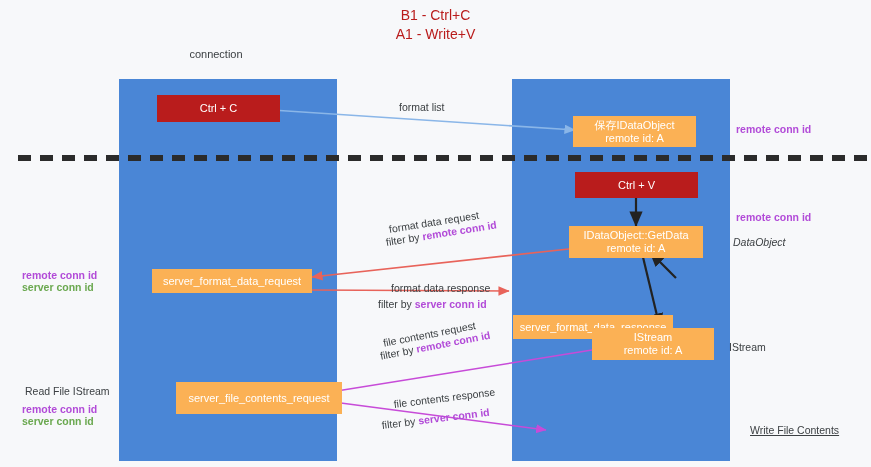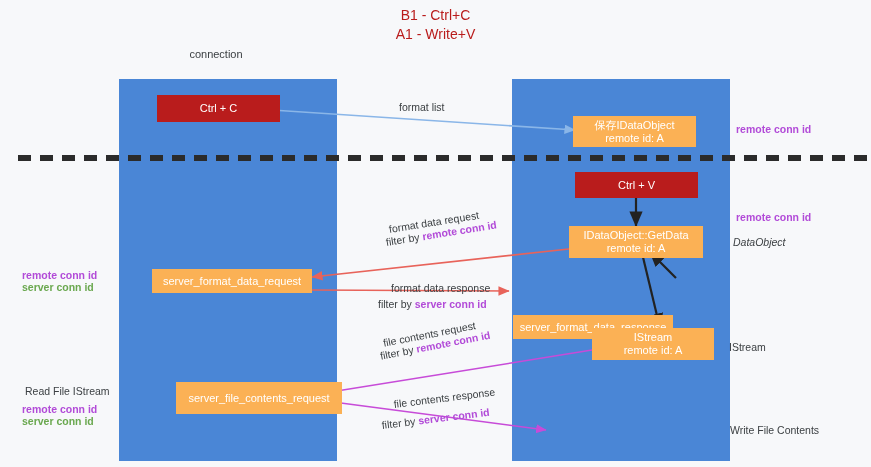--- a/index.html
+++ b/index.html
@@ -162,21 +162,21 @@
     <span>file contents response</span>
   </div>
   <div class="edgelabel rot-c" style="left:381px;top:419px;">
     <span>filter by </span><span class="hl-server">server conn id</span>
   </div>
 
   <div class="sidelabel c-remote" style="left:736px;top:123px;">remote conn id</div>
   <div class="sidelabel c-remote" style="left:736px;top:211px;">remote conn id</div>
   <div class="sidelabel c-plain" style="left:733px;top:236px;font-style:italic;">DataObject</div>
   <div class="sidelabel c-plain" style="left:729px;top:341px;">IStream</div>
-  <div class="sidelabel c-plain" style="left:730px;top:424px;">Write File Contents</div>
+  <div class="sidelabel c-plain" style="left:750px;top:424px;text-decoration:underline;">Write File Contents</div>
 
   <div class="sidelabel c-remote" style="left:22px;top:269px;">remote conn id</div>
   <div class="sidelabel c-server" style="left:22px;top:281px;">server conn id</div>
 
   <div class="sidelabel c-plain" style="left:25px;top:385px;">Read File IStream</div>
   <div class="sidelabel c-remote" style="left:22px;top:403px;">remote conn id</div>
   <div class="sidelabel c-server" style="left:22px;top:415px;">server conn id</div>
 
   <div id="divider">
       <div class="dashseg" style="left: 18px; top: 155px; width: 13px; background: rgb(43, 43, 43);"></div>

